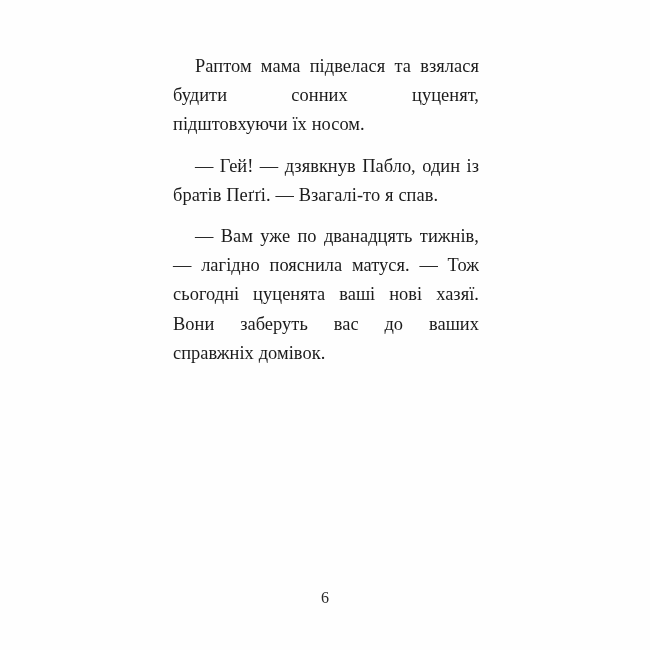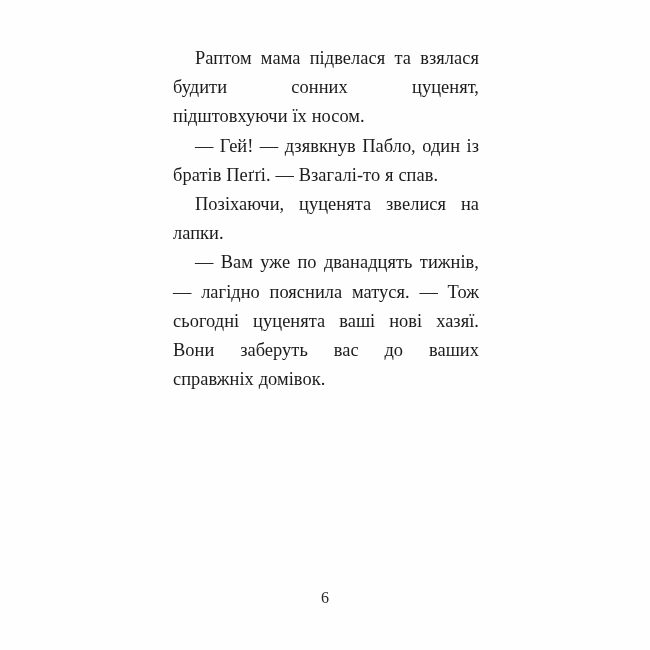--- a/index.html
+++ b/index.html
@@ -20,40 +20,40 @@
   #page-root {
     position: absolute;
     inset: 0;
     background: #fefefe;
   }
 
   
   .text-block {
     position: absolute;
     left: 173px;
-    top: 44px;
+    top: 52px;
     width: 306px;
   }
 
   .para {
     margin: 0;
     text-align: justify;
     text-justify: inter-word;
     text-indent: 22px;
     font-size: 18.4px;
     line-height: 29.2px;
     color: #1b1b1b;
     letter-spacing: 0.05px;
     word-spacing: 0.2px;
     hyphens: manual;
   }
 
   
   .para + .para {
-    margin-top: 0;
+    margin-top: 12px;
   }
 
   .folio {
     position: absolute;
     left: 0;
     right: 0;
     top: 588px;
     text-align: center;
     font-size: 16px;
     line-height: 20px;
@@ -62,19 +62,18 @@
   }
 </style>
 </head>
 <body>
 
 <div id="page-root">
 
   <div class="text-block">
     <p class="para">Раптом мама підвелася та взялася будити сонних цуценят, підштовхуючи їх носом.</p>
     <p class="para">— Гей! — дзявкнув Пабло, один із братів Пеґґі. — Взагалі-то я спав.</p>
-    <p class="para">Позіхаючи, цуценята звелися на лапки.</p>
     <p class="para">— Вам уже по дванадцять тижнів, — лагідно пояснила матуся. — Тож сьогодні цуценята ваші нові хазяї. Вони заберуть вас до ваших справжніх домівок.</p>
   </div>
 
   <div class="folio">6</div>
 
 </div>
 
 </body></html>

